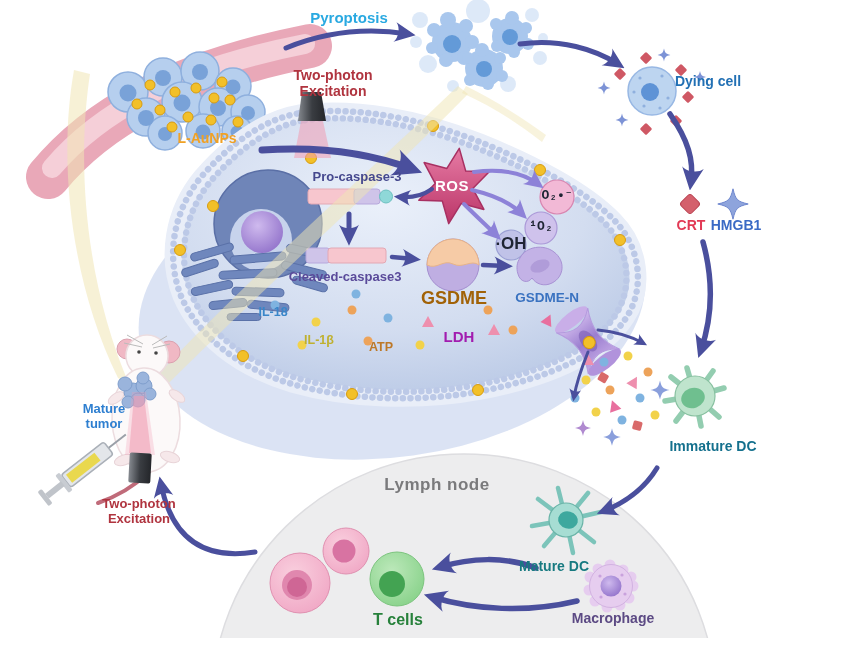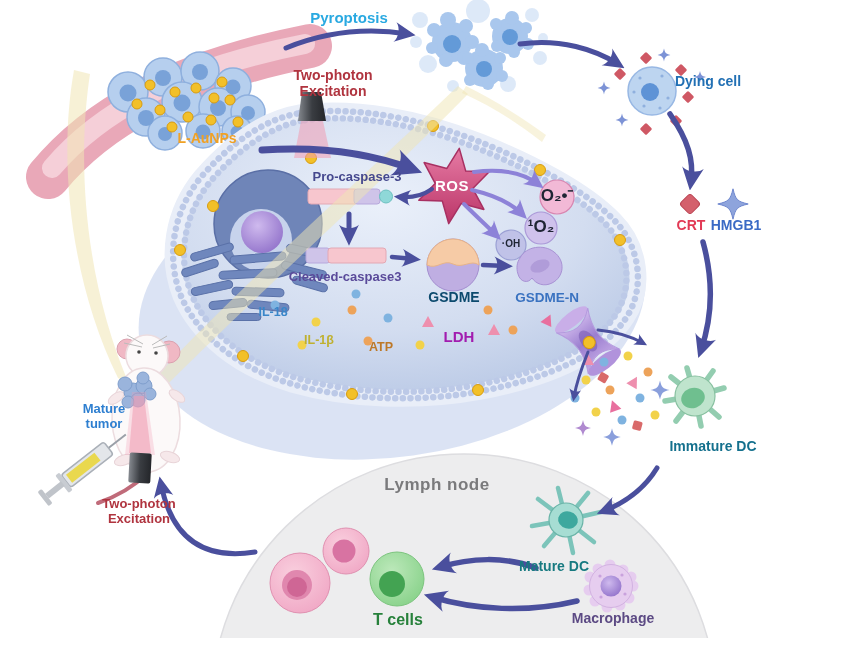--- a/index.html
+++ b/index.html
@@ -11,23 +11,23 @@
   .c-pyro{color:#29a9e1;font-size:15px;}
   .c-tp{color:#b0343f;font-size:14px;}
   .c-tpb{color:#b0343f;font-size:13px;}
   .c-aunp{color:#f0a125;font-size:14px;}
   .c-dying{color:#2270b4;font-size:14px;}
   .c-crt{color:#e23a55;font-size:14px;}
   .c-hmgb{color:#3a6ac5;font-size:14px;}
   .c-procasp{color:#45488e;font-size:13px;}
   .c-clcasp{color:#5a4a9a;font-size:13px;}
   .c-ros{color:#ffffff;font-size:15px;letter-spacing:.5px;}
-  .c-rox{color:#1e2433;font-size:17px;}
-  .c-oh{color:#1e2433;font-size:10px;}
-  .c-gsdme{color:#0c4a6e;font-size:14px;text-align:right;}
+  .c-rox{color:#1e2433;font-size:13px;font-family:Liberation Mono, monospace;}
+  .c-oh{color:#1e2433;font-size:17px;}
+  .c-gsdme{color:#a16207;font-size:18px;text-align:right;}
   .c-gsdmen{color:#3a72c0;font-size:13.5px;}
   .c-il18{color:#3a86c9;font-size:12.5px;}
   .c-il1b{color:#bfb02e;font-size:12.5px;}
   .c-atp{color:#bd7827;font-size:12.5px;}
   .c-ldh{color:#a21caf;font-size:15px;}
   .c-imdc{color:#14708d;font-size:14px;}
   .c-ln{color:#7a7a7c;font-size:17px;letter-spacing:.5px;}
   .c-mdc{color:#177a80;font-size:14px;}
   .c-mac{color:#5c4a84;font-size:14px;}
   .c-tc{color:#27813b;font-size:16px;}

